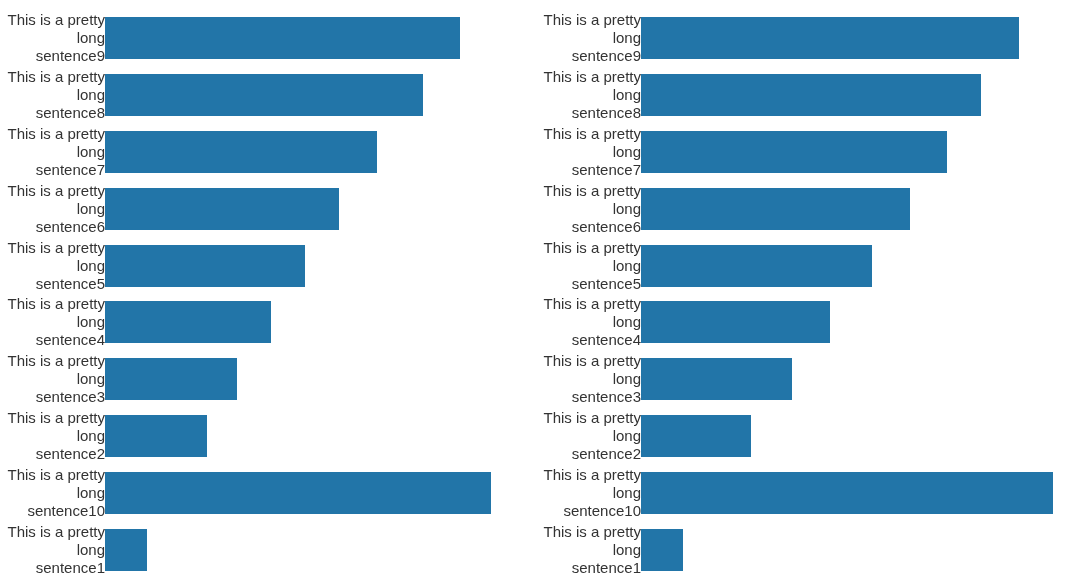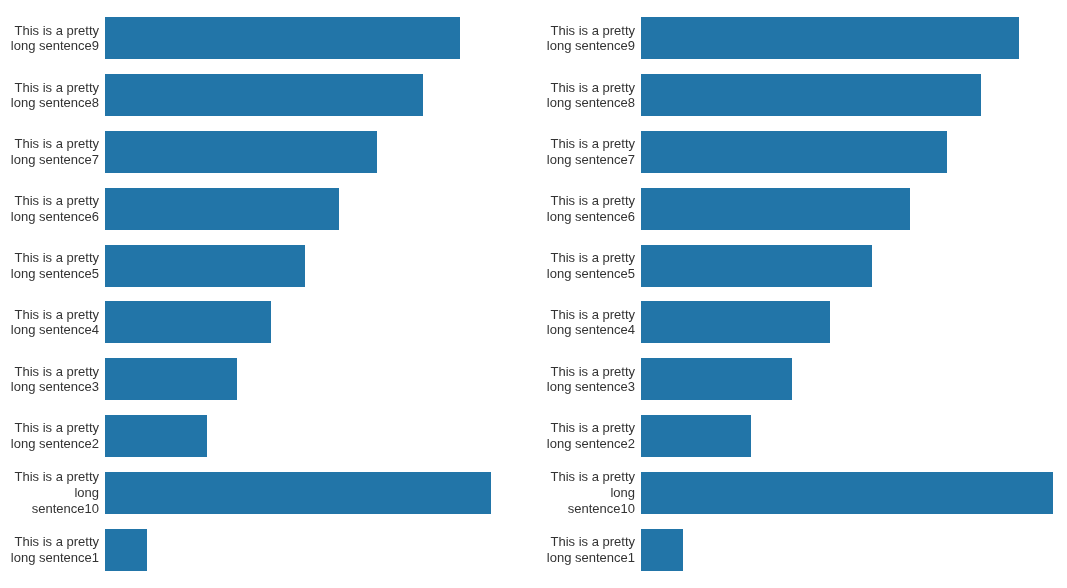--- a/index.html
+++ b/index.html
@@ -24,23 +24,22 @@
     .bar-row {
       display: flex;
       flex-direction: row;
       align-items: center;
       flex: 1;
       min-height: 0;
     }
     .bar-label {
       width: 100px;
       text-align: right;
-      padding-right: 6px;
       color: #333;
-      font-size: 13px;
+      font-size: 15px;
       line-height: 1.2;
       flex-shrink: 0;
     }
     .bar-track {
       flex: 1;
       height: 80%;
       max-height: 42px;
       min-height: 8px;
       display: flex;
       align-items: stretch;

